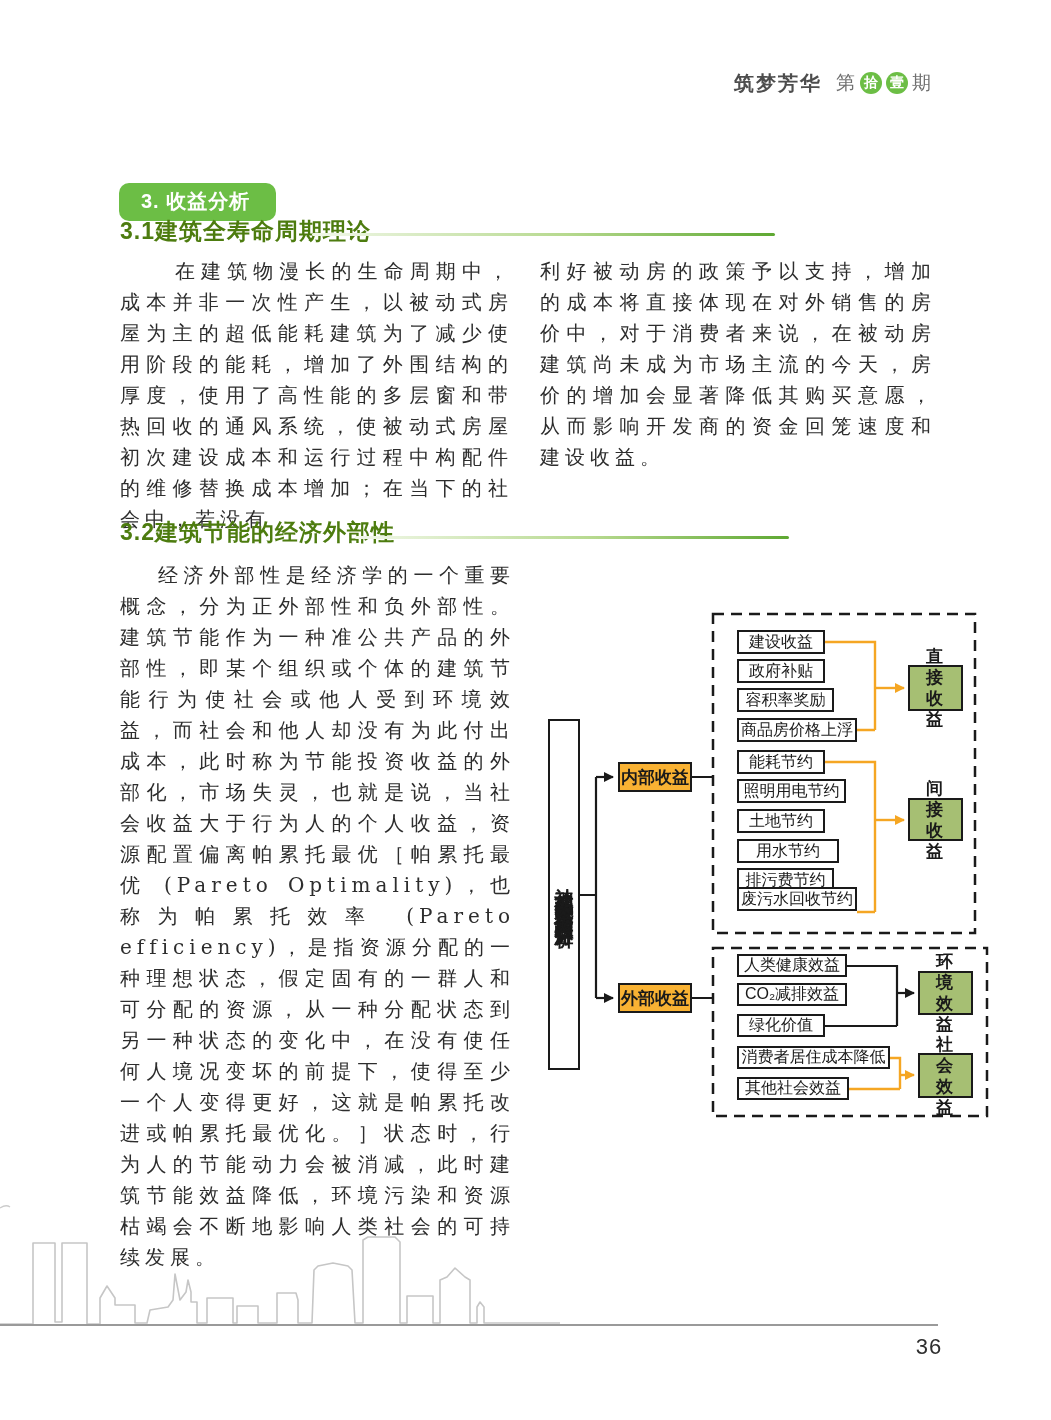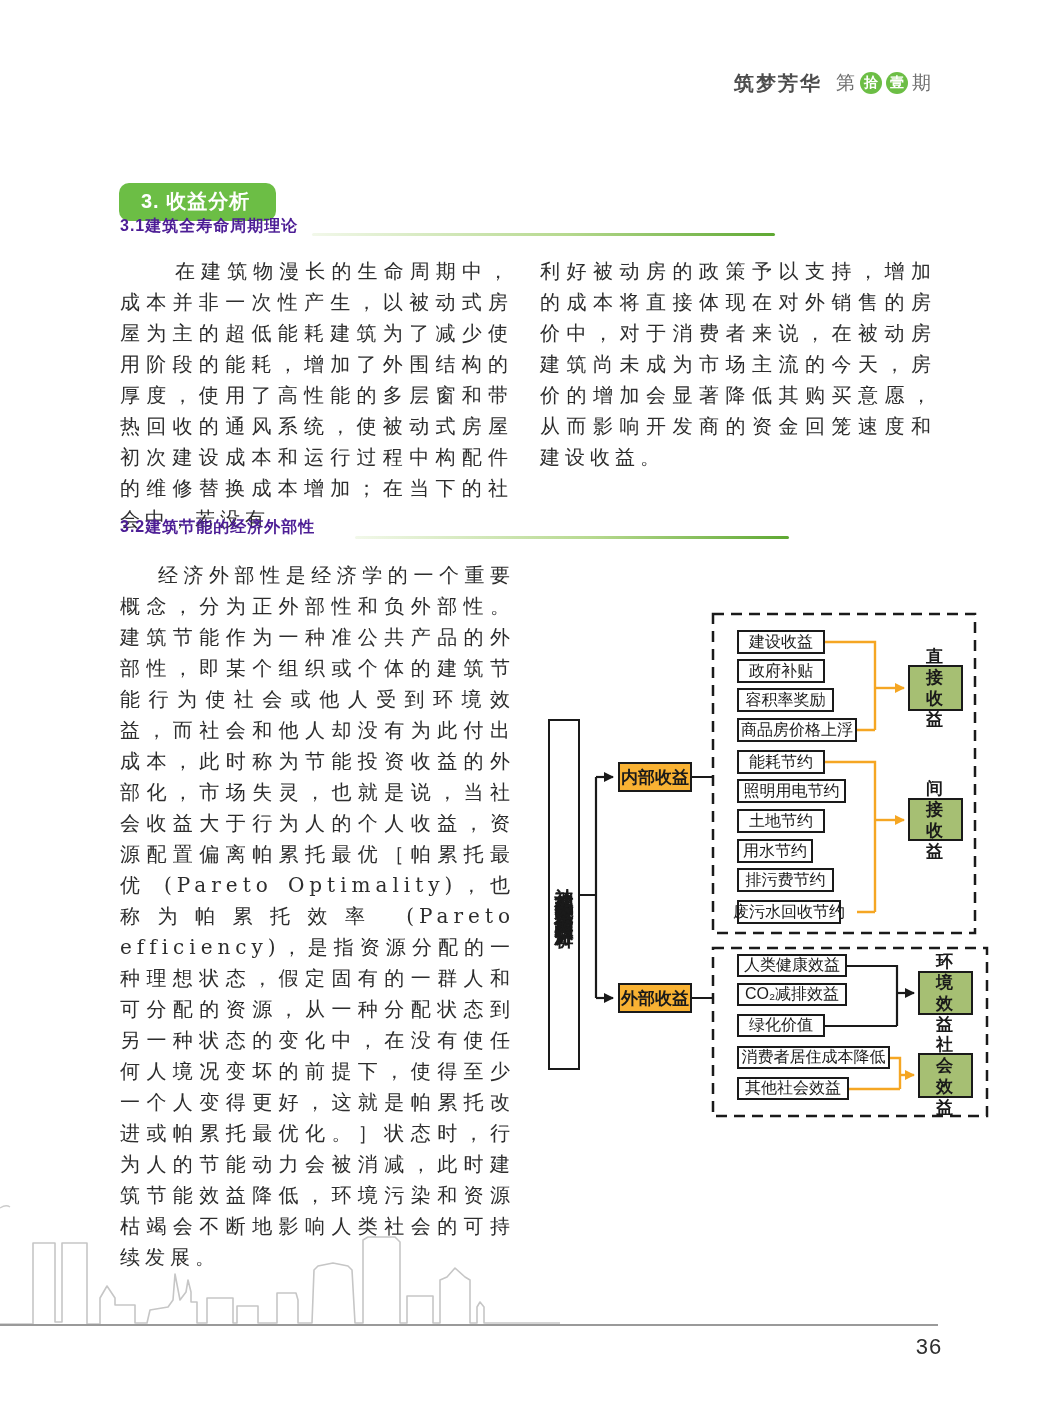--- a/index.html
+++ b/index.html
@@ -7,21 +7,21 @@
         overflow:hidden;font-family:"Liberation Sans",sans-serif;}
   
   .hdr{position:absolute;top:70px;right:119px;display:flex;align-items:center;gap:4px;height:26px;}
   .hdr .brand{font-weight:bold;font-size:20px;color:#4d4d4d;letter-spacing:2px;margin-right:10px;}
   .hdr .issue-txt{font-size:19px;color:#6f6f6f;letter-spacing:1px;}
   .hdr .circ{width:22px;height:22px;border-radius:50%;background:#6cbe45;color:#ffffff;
              font-size:14px;font-weight:bold;display:flex;align-items:center;justify-content:center;}
   
   .badge{position:absolute;left:119px;top:183px;background:#6cbe45;color:#ffffff;
          font-size:20px;font-weight:bold;padding:5px 26px 6px 22px;border-radius:10px;letter-spacing:1px;}
-  .h3{position:absolute;left:120px;font-size:16px;font-weight:bold;color:#4c1d95;letter-spacing:1px;}
+  .h3{position:absolute;left:120px;font-size:23px;font-weight:bold;color:#4d7c0f;letter-spacing:1px;}
   .rule{position:absolute;height:3px;border-radius:2px;
         background:linear-gradient(to right,#f2f8ea,#b6d98e 55%,#5ea832);}
   
   .p-body{position:absolute;font-family:"DejaVu Serif",serif;font-size:20px;line-height:31px;
           letter-spacing:5px;text-align:justify;color:#2d2d2d;}
   .ind-lg{text-indent:2.75em;}
   .ind-sm{text-indent:1.9em;}
   
   .fig{position:absolute;left:545px;top:608px;width:448px;height:516px;font-family:"Liberation Sans",sans-serif;}
   .fig svg.wires{position:absolute;left:0;top:0;}
@@ -101,23 +101,23 @@
     <div class="fnode orange" style="left:73px;top:375px;width:74px;height:30px;">外部收益</div>
 
     <div class="fnode" style="left:192px;top:22px;width:88px;height:24px;">建设收益</div>
     <div class="fnode" style="left:192px;top:51px;width:88px;height:24px;">政府补贴</div>
     <div class="fnode" style="left:192px;top:80px;width:97px;height:24px;">容积率奖励</div>
     <div class="fnode" style="left:192px;top:110px;width:120px;height:24px;">商品房价格上浮</div>
 
     <div class="fnode" style="left:192px;top:142px;width:88px;height:24px;">能耗节约</div>
     <div class="fnode" style="left:192px;top:171px;width:109px;height:24px;">照明用电节约</div>
     <div class="fnode" style="left:192px;top:201px;width:88px;height:24px;">土地节约</div>
-    <div class="fnode" style="left:192px;top:231px;width:76px;height:24px;">用水节约</div>
+    <div class="fnode" style="left:192px;top:231px;width:102px;height:24px;">用水节约</div>
     <div class="fnode" style="left:192px;top:260px;width:97px;height:24px;">排污费节约</div>
-    <div class="fnode" style="left:192px;top:292px;width:104px;height:24px;">废污水回收节约</div>
+    <div class="fnode" style="left:192px;top:279px;width:120px;height:24px;">废污水回收节约</div>
 
     <div class="fnode green" style="left:363px;top:57px;width:55px;height:46px;">直接收益</div>
     <div class="fnode green" style="left:363px;top:190px;width:55px;height:43px;">间接收益</div>
 
     <div class="fnode" style="left:192px;top:346px;width:110px;height:23px;">人类健康效益</div>
     <div class="fnode" style="left:192px;top:375px;width:110px;height:23px;">CO₂减排效益</div>
     <div class="fnode" style="left:192px;top:406px;width:88px;height:23px;">绿化价值</div>
 
     <div class="fnode" style="left:192px;top:438px;width:153px;height:23px;">消费者居住成本降低</div>
     <div class="fnode" style="left:192px;top:469px;width:112px;height:23px;">其他社会效益</div>

